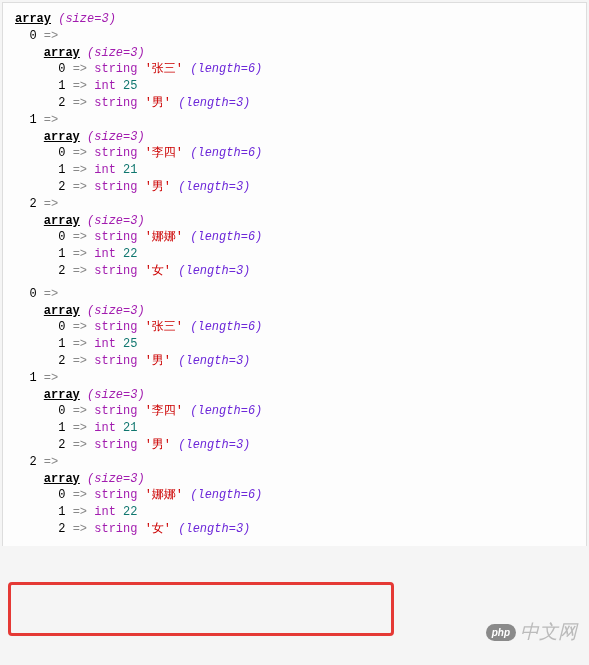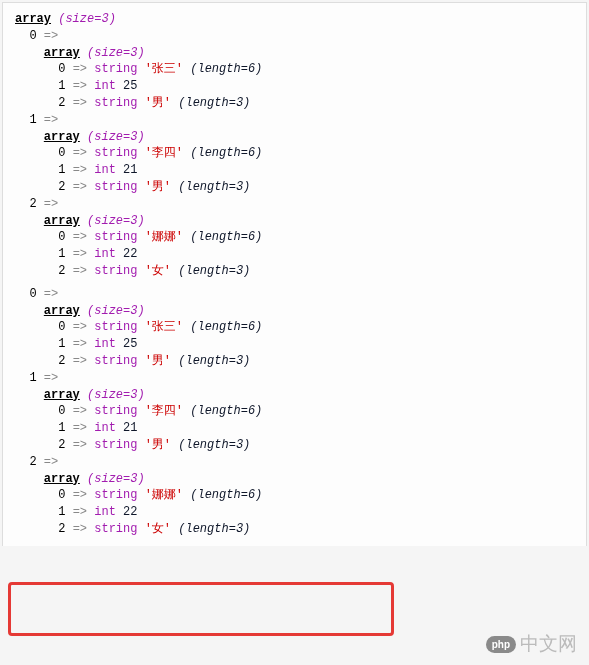--- a/index.html
+++ b/index.html
@@ -39,43 +39,44 @@
     .arrow {
       color: #888;
     }
     .type {
       color: #a21caf;
     }
     .string-val {
       color: #cc0000;
     }
     .int-val {
-      color: #0f172a;
+      color: #0f766e;
     }
     .length {
       font-style: italic;
-      color: #0f172a;
+      color: #6d28d9;
     }
     .highlight-box {
       position: absolute;
       border: 3px solid #e53935;
       border-radius: 4px;
       left: 8px;
       top: 582px;
       width: 380px;
       height: 48px;
       pointer-events: none;
     }
     .watermark {
       position: absolute;
       right: 12px;
-      bottom: 8px;
+      bottom: 20px;
       display: flex;
       align-items: center;
       gap: 4px;
+      font-style: italic;
     }
     .watermark .logo {
       background: #8a8a8a;
       color: #fff;
       font-weight: bold;
       font-size: 10px;
       padding: 3px 6px;
       border-radius: 10px;
       font-family: Arial, sans-serif;
     }

